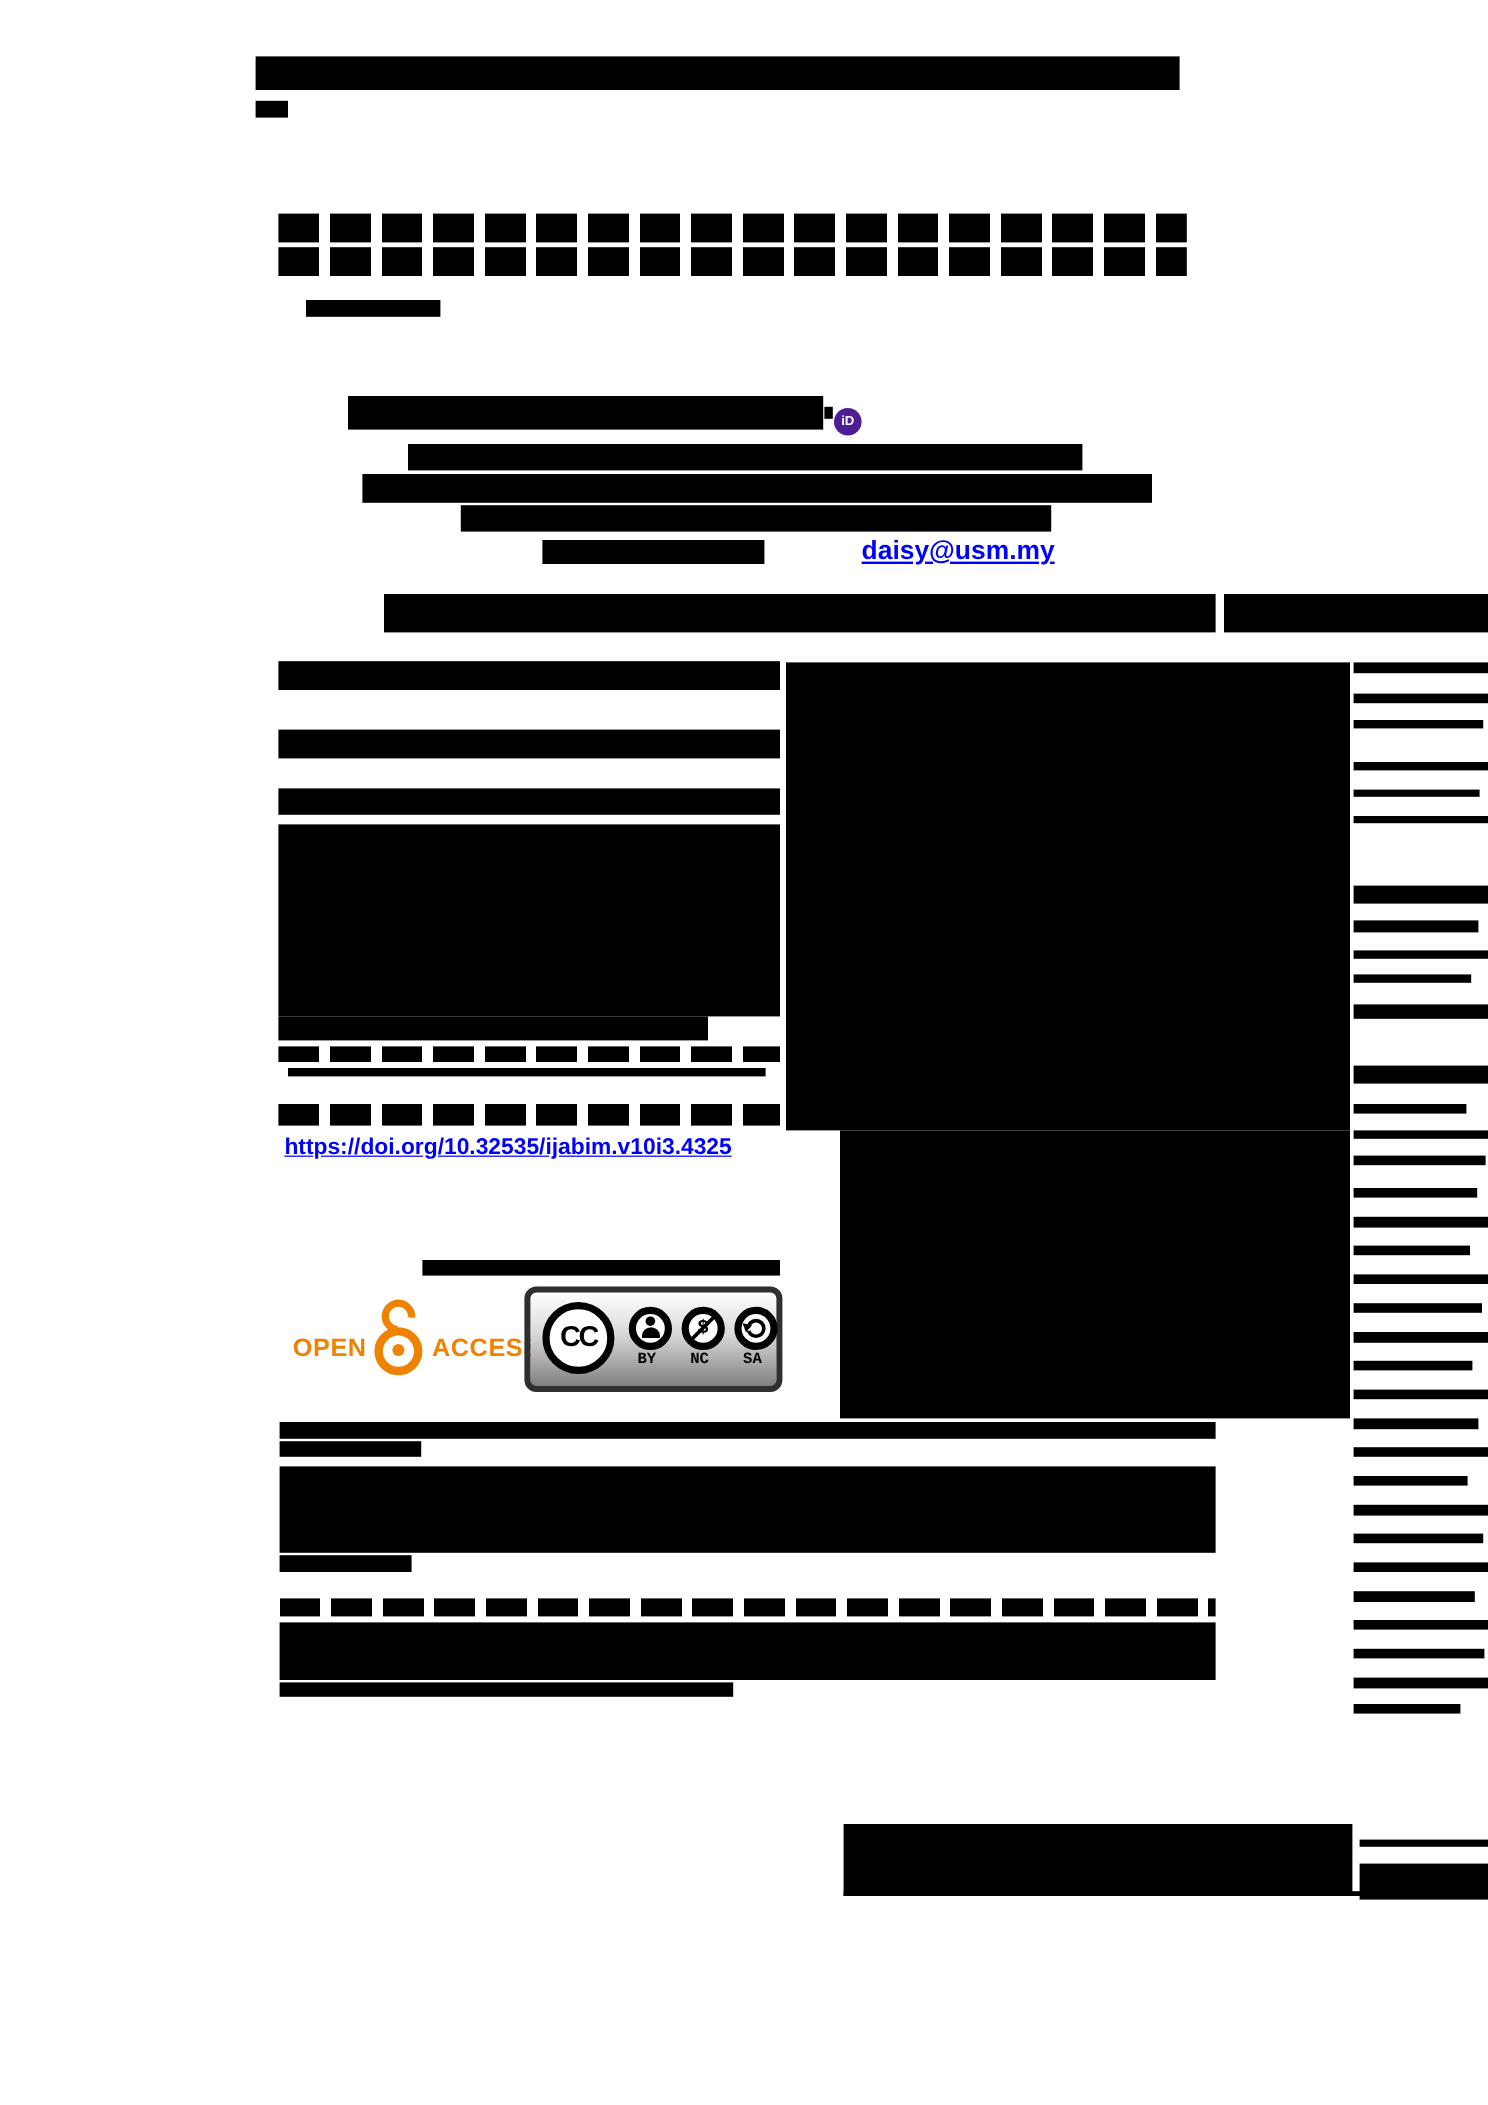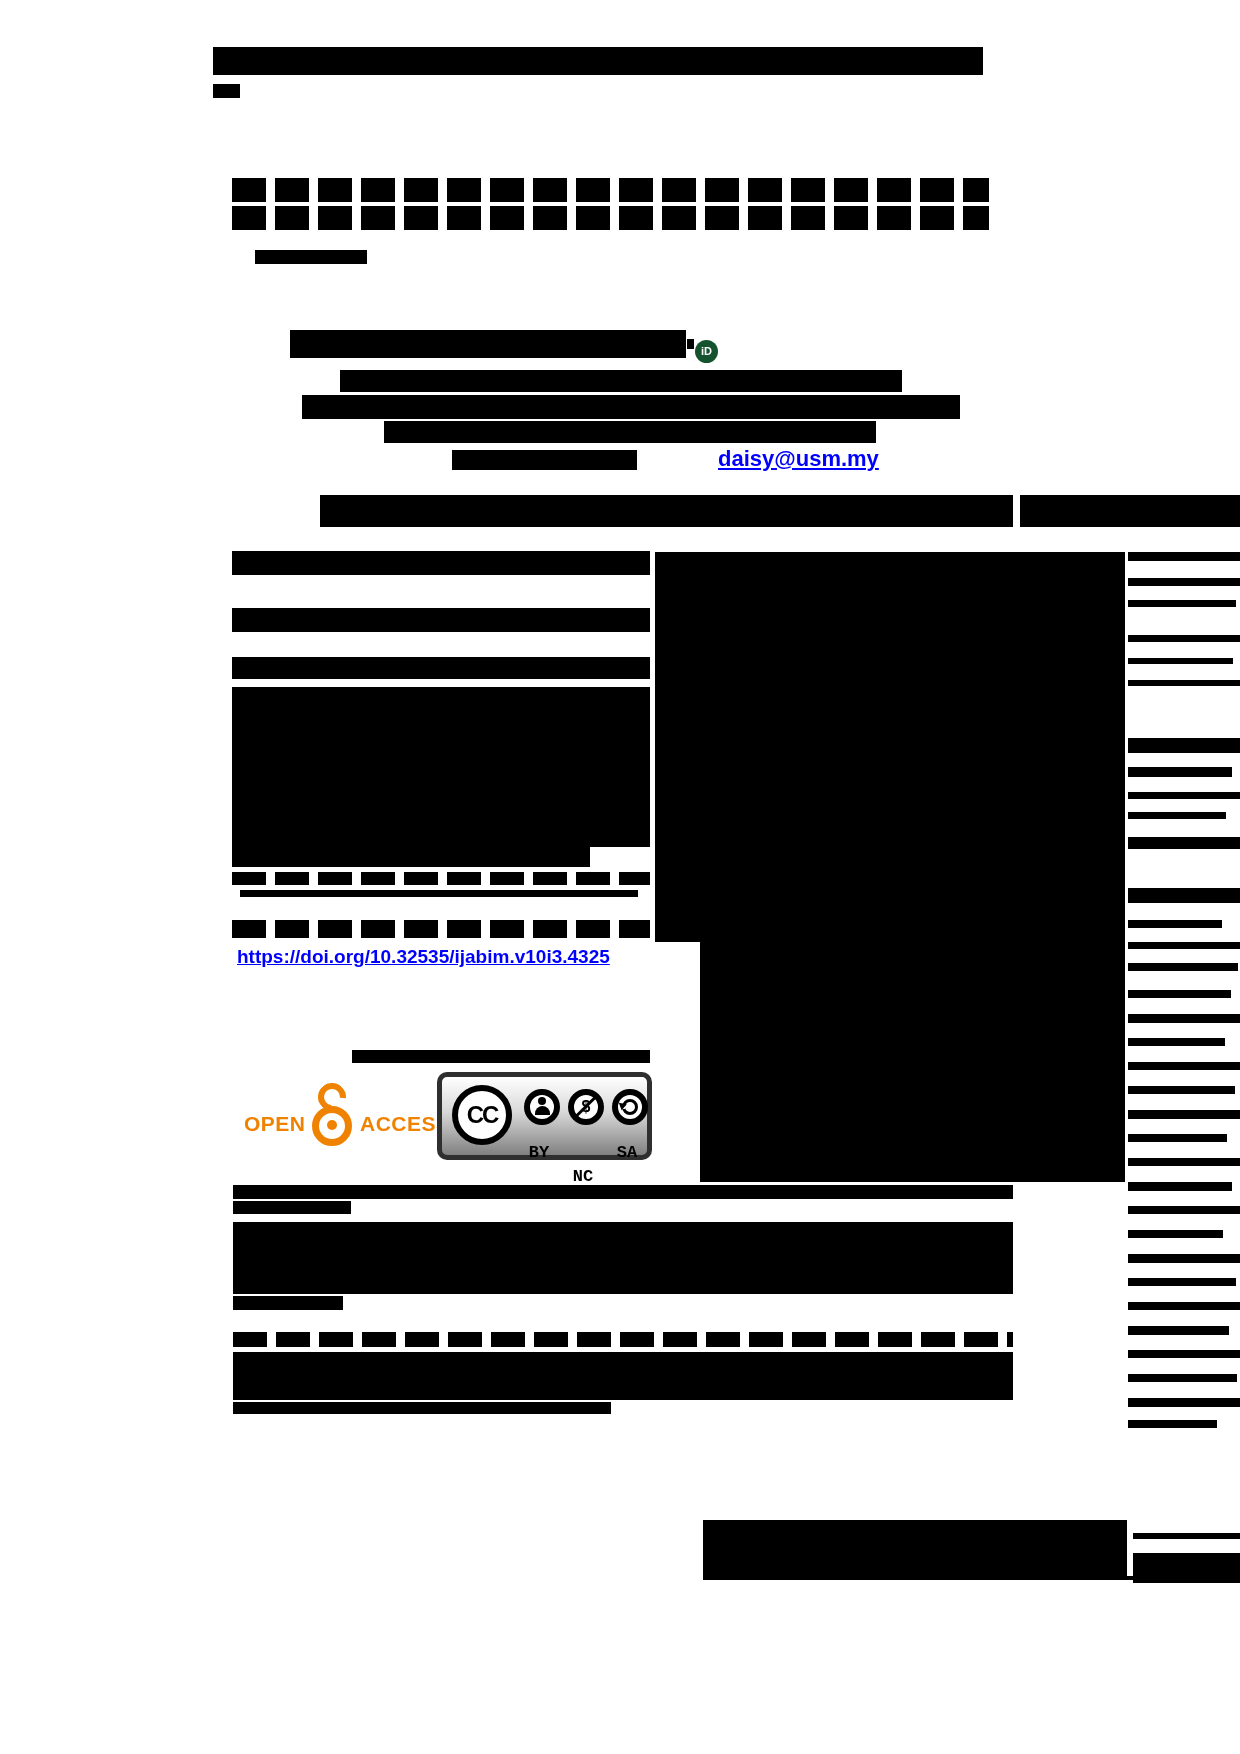--- a/index.html
+++ b/index.html
@@ -47,24 +47,24 @@
     position:absolute;left:10px;top:8px;width:48px;height:48px;border:6px solid #000;
     border-radius:50%;background:#fff;color:#000;font-weight:bold;font-size:24px;
     text-align:center;line-height:48px;letter-spacing:-2px;
   }
   .cc-small{
     position:absolute;top:12px;width:24px;height:24px;border:6px solid #000;
     border-radius:50%;background:#fff;color:#000;
   }
   .cc-s1{left:82px;} .cc-s2{left:126px;} .cc-s3{left:170px;}
   .cc-term{
-    position:absolute;top:66px;width:36px;text-align:center;
-    font-weight:bold;font-size:17px;color:#000;font-family:"Liberation Mono",monospace;
+    position:absolute;top:48px;width:36px;text-align:center;
+    font-weight:bold;font-size:13px;color:#000;font-family:"Liberation Mono",monospace;
   }
-  .cc-t0{left:79px;} .cc-t1{left:123px;margin-top:24px;} .cc-t2{left:167px;}
+  .cc-t0{left:79px;} .cc-t1{left:123px;} .cc-t2{left:167px;}
   .p-head{width:8px;height:8px;border-radius:50%;background:#000;margin:2px auto 1px auto;}
   .p-body{width:15px;height:9px;border-radius:8px 8px 0 0;background:#000;margin:0 auto;}
   .nc-d{position:absolute;left:0;top:0;width:24px;height:24px;text-align:center;
         font-weight:bold;font-size:16px;line-height:24px;}
   .nc-strike{position:absolute;left:-4px;top:10px;width:32px;height:3px;background:#000;transform:rotate(-45deg);}
   .sa-ring{position:absolute;left:4px;top:4px;width:10px;height:10px;border:3px solid #000;border-radius:50%;}
   .sa-gap{position:absolute;left:2px;top:9px;width:5px;height:5px;background:#fff;}
   .sa-arrow{position:absolute;left:0px;top:6px;width:0;height:0;
     border-top:4px solid transparent;border-bottom:4px solid transparent;border-right:7px solid #000;
     transform:rotate(40deg);}
@@ -140,21 +140,21 @@
       <div class="stripe" style="left: 1128px; top: 1278px; width: 108px; height: 8px;"></div>
       <div class="stripe" style="left: 1128px; top: 1302px; width: 112px; height: 8px;"></div>
       <div class="stripe" style="left: 1128px; top: 1326px; width: 101px; height: 9px;"></div>
       <div class="stripe" style="left: 1128px; top: 1350px; width: 112px; height: 8px;"></div>
       <div class="stripe" style="left: 1128px; top: 1374px; width: 109px; height: 8px;"></div>
       <div class="stripe" style="left: 1128px; top: 1398px; width: 112px; height: 9px;"></div>
       <div class="stripe" style="left: 1128px; top: 1420px; width: 89px; height: 8px;"></div>
     </div>
 
 
-  <span class="orcid" style="background: #14532d;">iD</span>
+  <span class="orcid" style="background: #4c1d95;">iD</span>
 
   <a class="lnk email-link" style="color: rgb(0, 0, 255);">daisy@usm.my</a>
 
   <a class="lnk doi-link" style="color: rgb(0, 0, 255);">https://doi.org/10.32535/ijabim.v10i3.4325</a>
 
   <span class="oa-word oa-open">OPEN</span>
   <span class="oa-shackle"></span>
   <span class="oa-body"></span>
   <span class="oa-dot"></span>
   <span class="oa-word oa-access">ACCESS</span>

